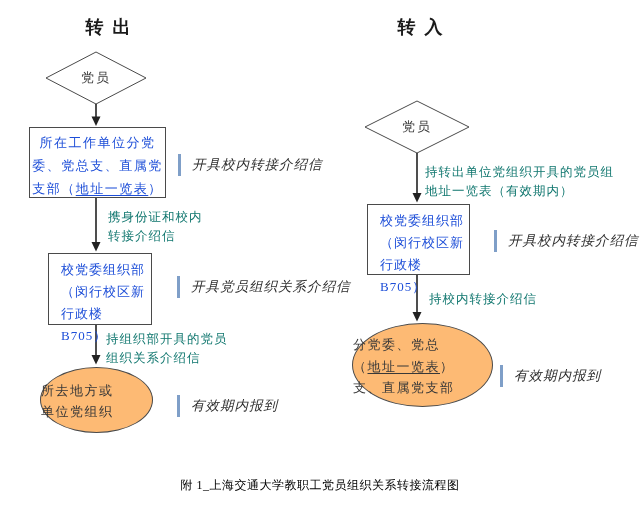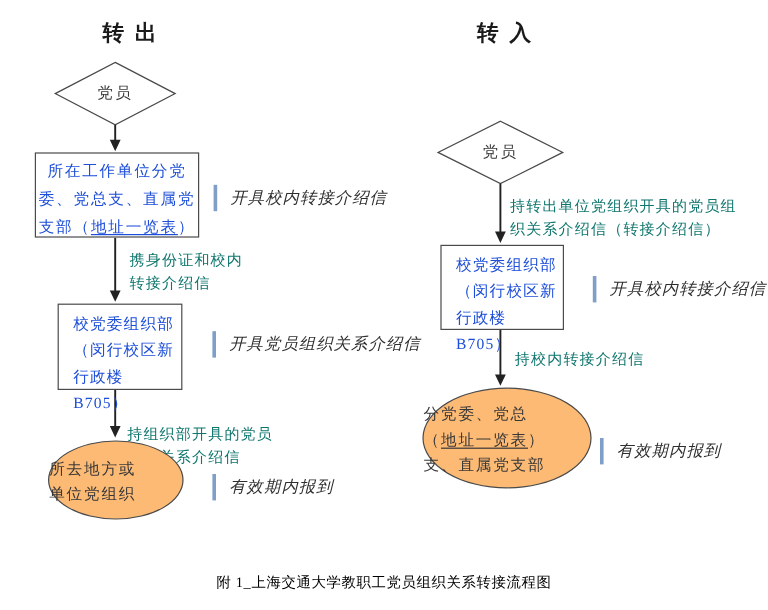--- a/index.html
+++ b/index.html
@@ -111,42 +111,42 @@
       <div>（闵行校区新</div>
       <div>行政楼 B705）</div>
     </div>
   </div>
 
   <div class="annotation" style="left:177px;top:276px;">
     <div class="ann-bar" style="background:#7f9fc8;"></div>
     <div class="ann-text">开具党员组织关系介绍信</div>
   </div>
 
-  <div class="arrow-label" style="left:106px;top:330px;margin-top:23px;">
+  <div class="arrow-label" style="left:106px;top:330px;">
     <div>持组织部开具的党员</div>
     <div>组织关系介绍信</div>
   </div>
 
   <div class="node-ellipse" style="left:40px;top:367px;width:113px;height:66px;">
     <div style="padding-top:12px;line-height:21px;letter-spacing:1.5px;">
       <div>所去地方或</div>
       <div>单位党组织</div>
     </div>
   </div>
 
   <div class="annotation" style="left:177px;top:395px;">
     <div class="ann-bar" style="background:#7f9fc8;"></div>
     <div class="ann-text">有效期内报到</div>
   </div>
 
   <div class="diamond-label" style="left:367px;top:118px;width:100px;">党员</div>
 
   <div class="arrow-label" style="left:425px;top:163px;">
     <div>持转出单位党组织开具的党员组</div>
-    <div>织关系介绍信（转接介绍信）</div>
+    <div>地址一览表（有效期内）</div>
   </div>
 
   <div class="node-box" style="left:367px;top:204px;width:103px;height:71px;">
     <div class="box-lines2">
       <div>校党委组织部</div>
       <div>（闵行校区新</div>
       <div>行政楼 B705）</div>
     </div>
   </div>
 

